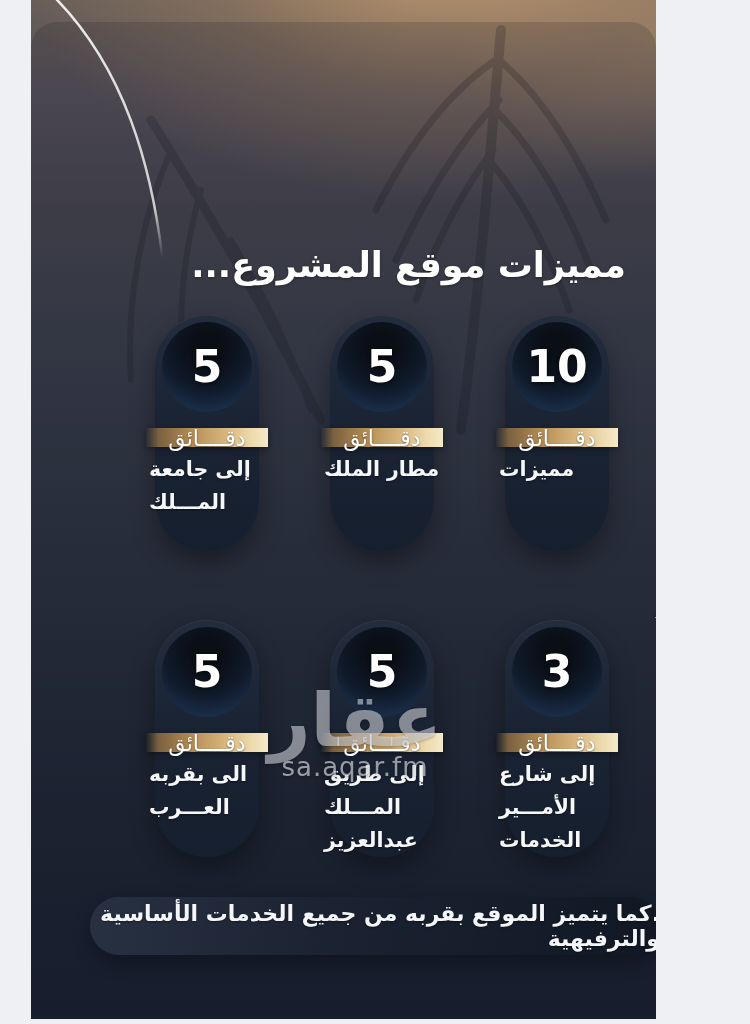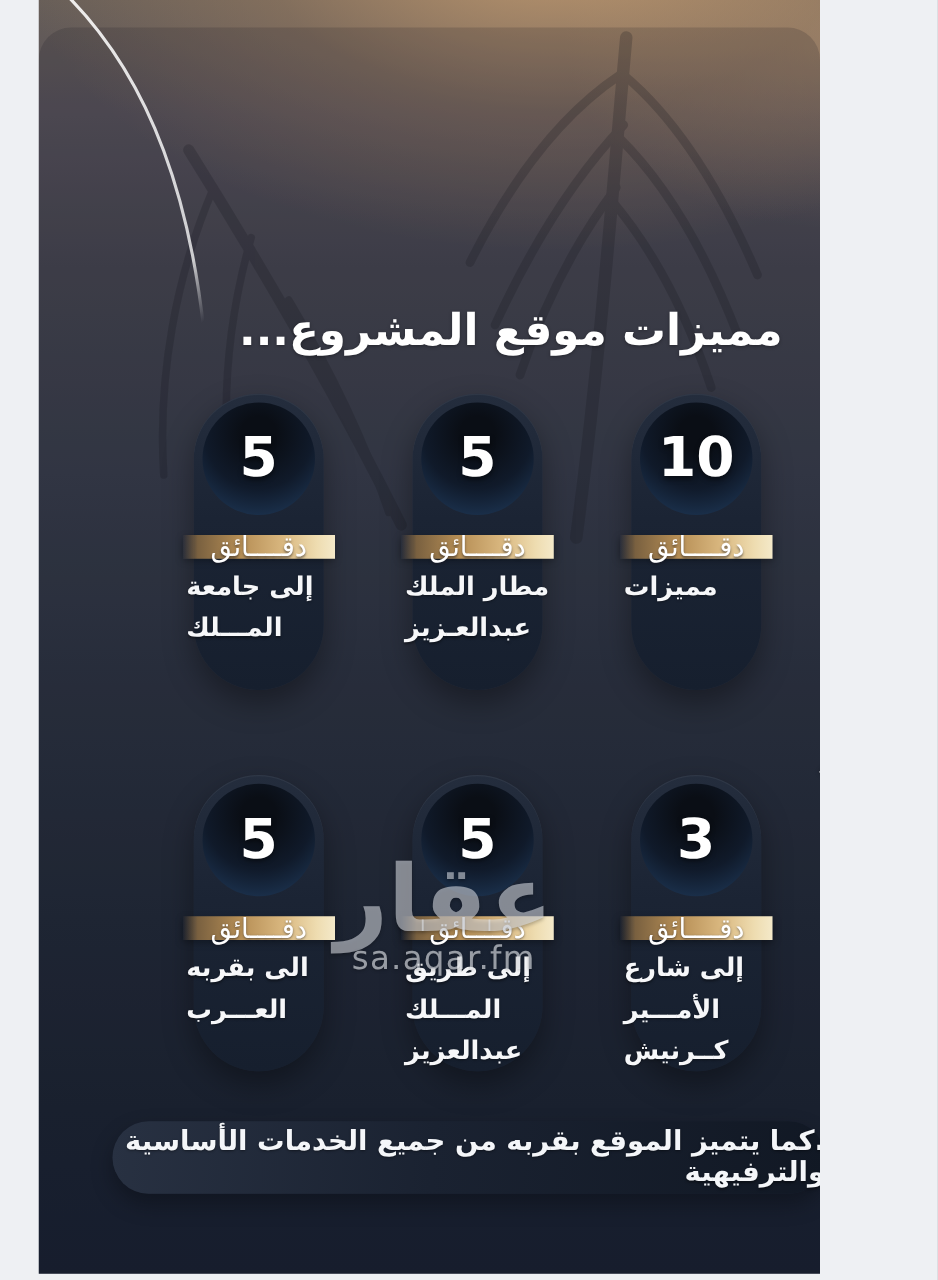--- a/index.html
+++ b/index.html
@@ -136,21 +136,20 @@
     </div>
     <div class="pill">
       <div class="pill-circle">
         <span class="num">5</span>
       </div>
       <div class="gold-bar">
         <span class="unit">دقــــائق</span>
       </div>
       <div class="dest">
         <span>مطار الملك</span>
-        <span>عبدالعـزيز</span>
       </div>
     </div>
     <div class="pill">
       <div class="pill-circle">
         <span class="num">5</span>
       </div>
       <div class="gold-bar">
         <span class="unit">دقــــائق</span>
       </div>
       <div class="dest">
@@ -164,21 +163,21 @@
     <div class="pill">
       <div class="pill-circle">
         <span class="num">3</span>
       </div>
       <div class="gold-bar">
         <span class="unit">دقــــائق</span>
       </div>
       <div class="dest">
         <span>إلى شارع</span>
         <span>الأمـــير</span>
-        <span>كــرنيش</span>
+        <span>الخدمات</span>
       </div>
     </div>
     <div class="pill">
       <div class="pill-circle">
         <span class="num">5</span>
       </div>
       <div class="gold-bar">
         <span class="unit">دقــــائق</span>
       </div>
       <div class="dest">

